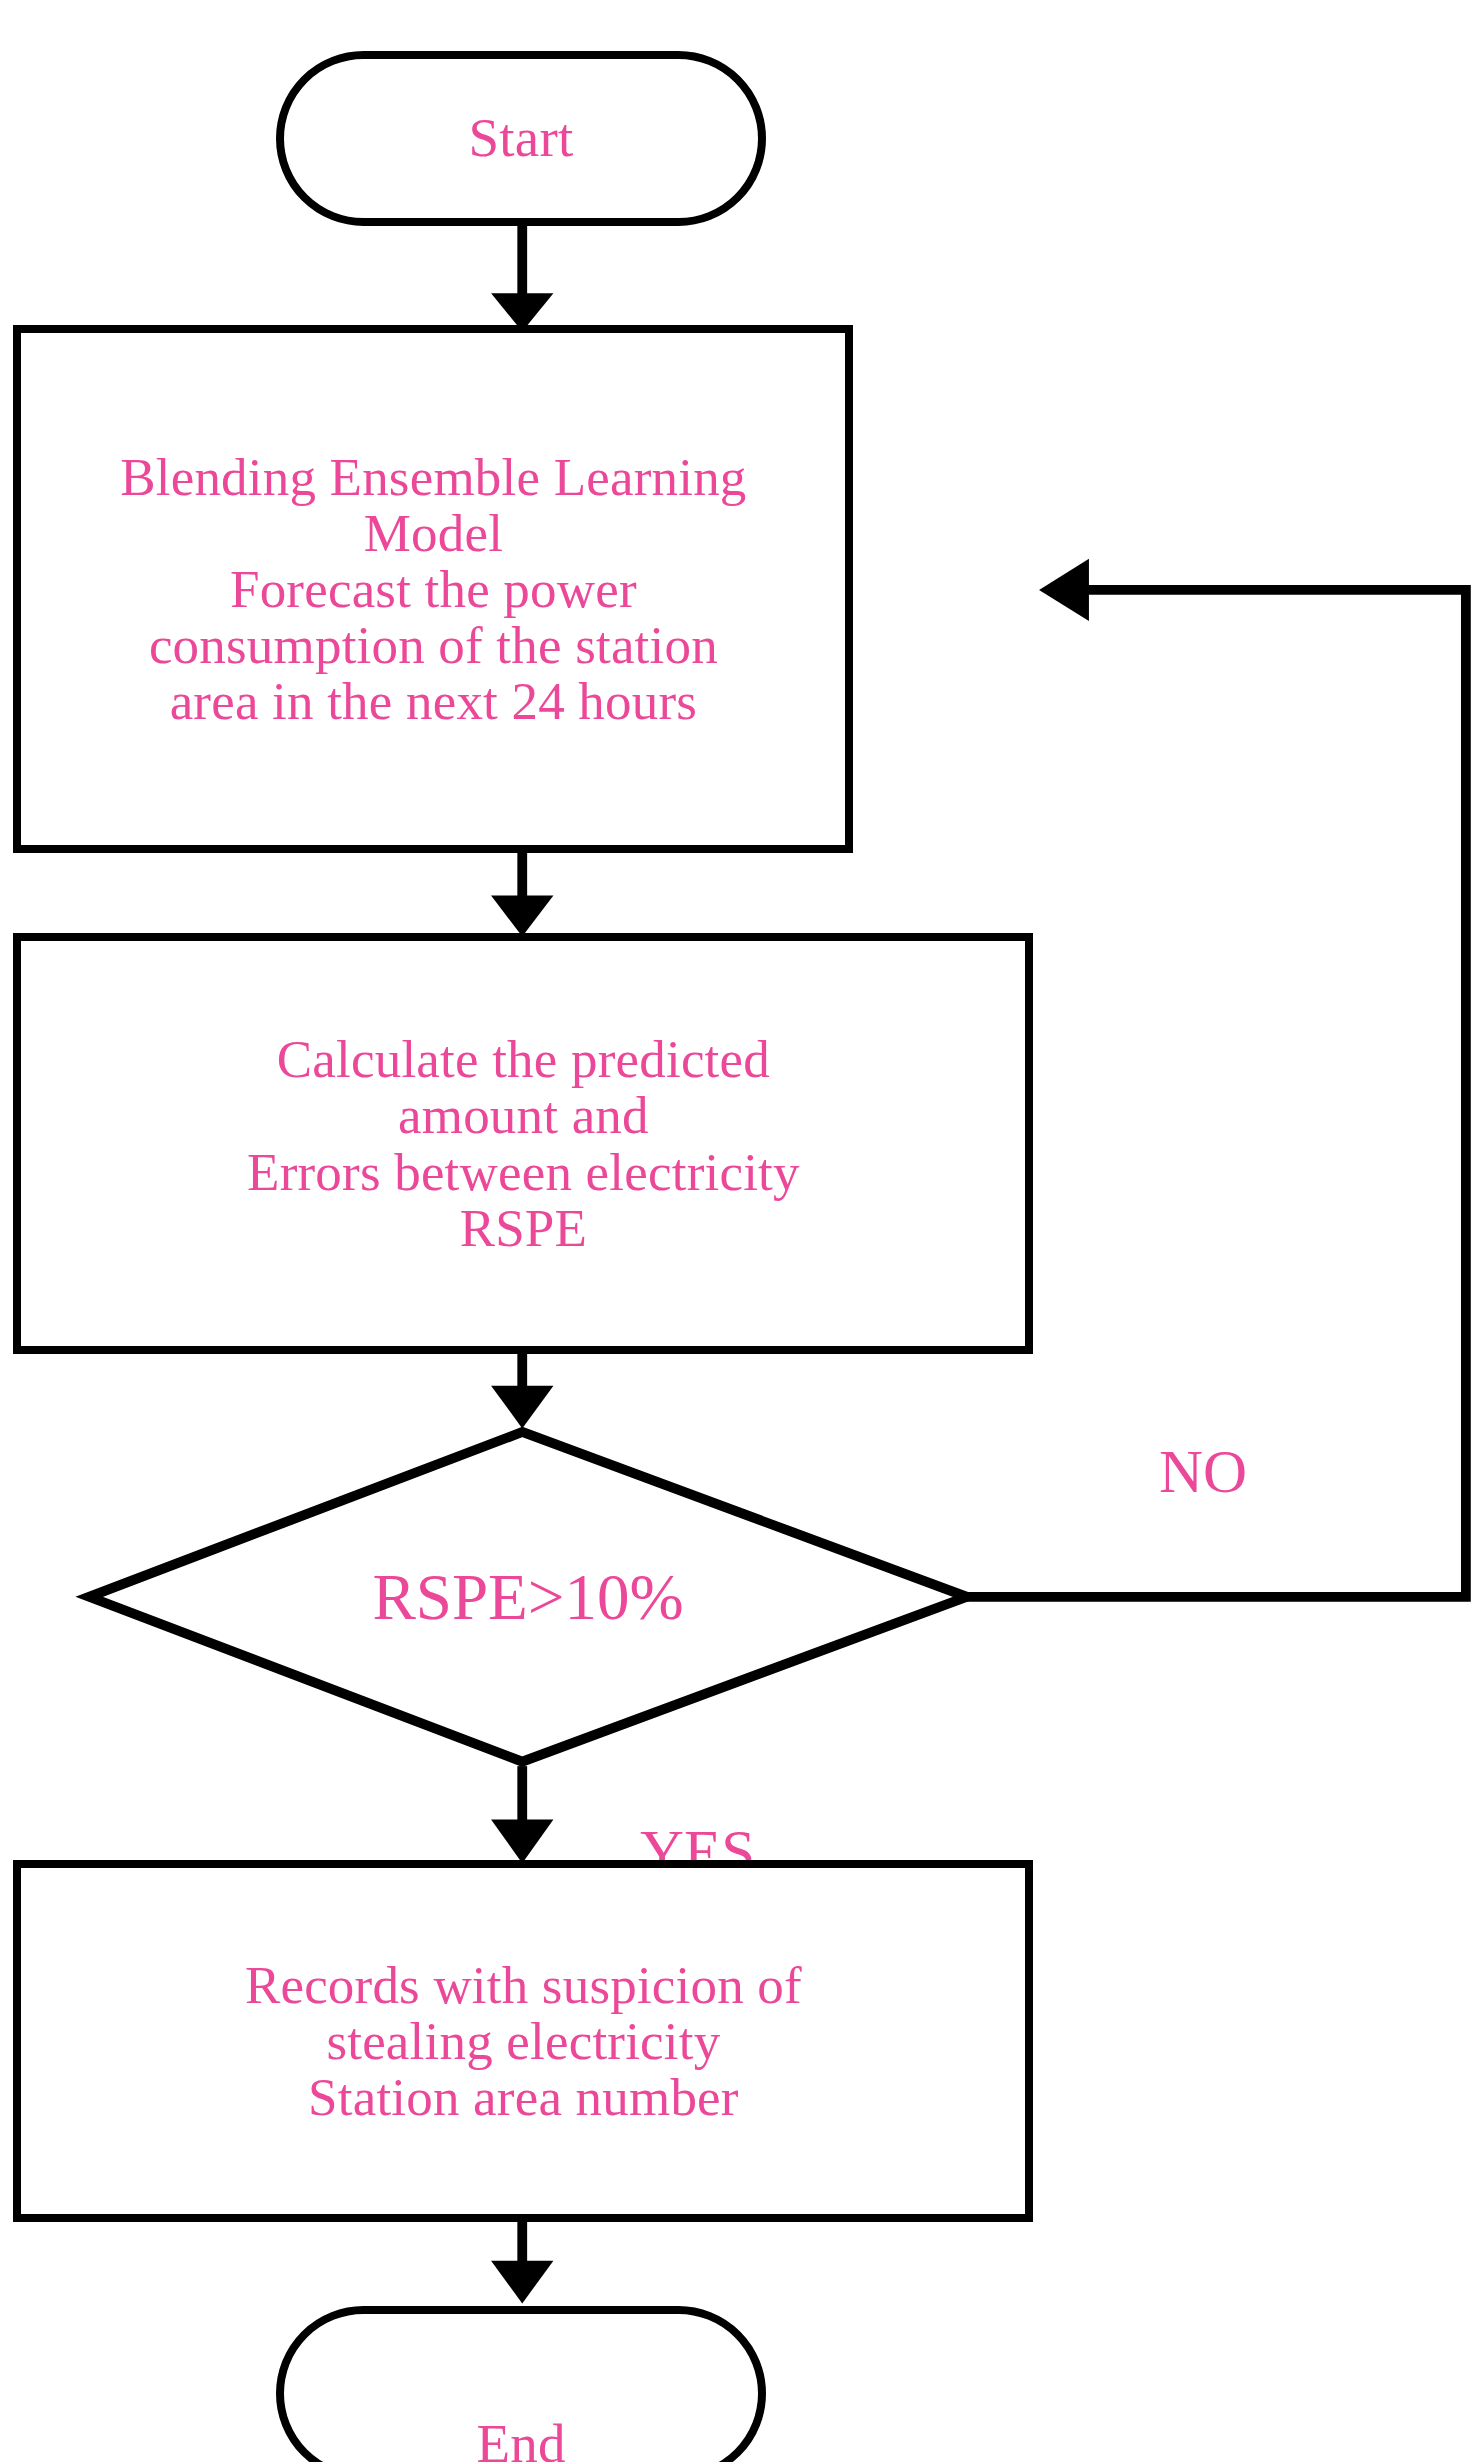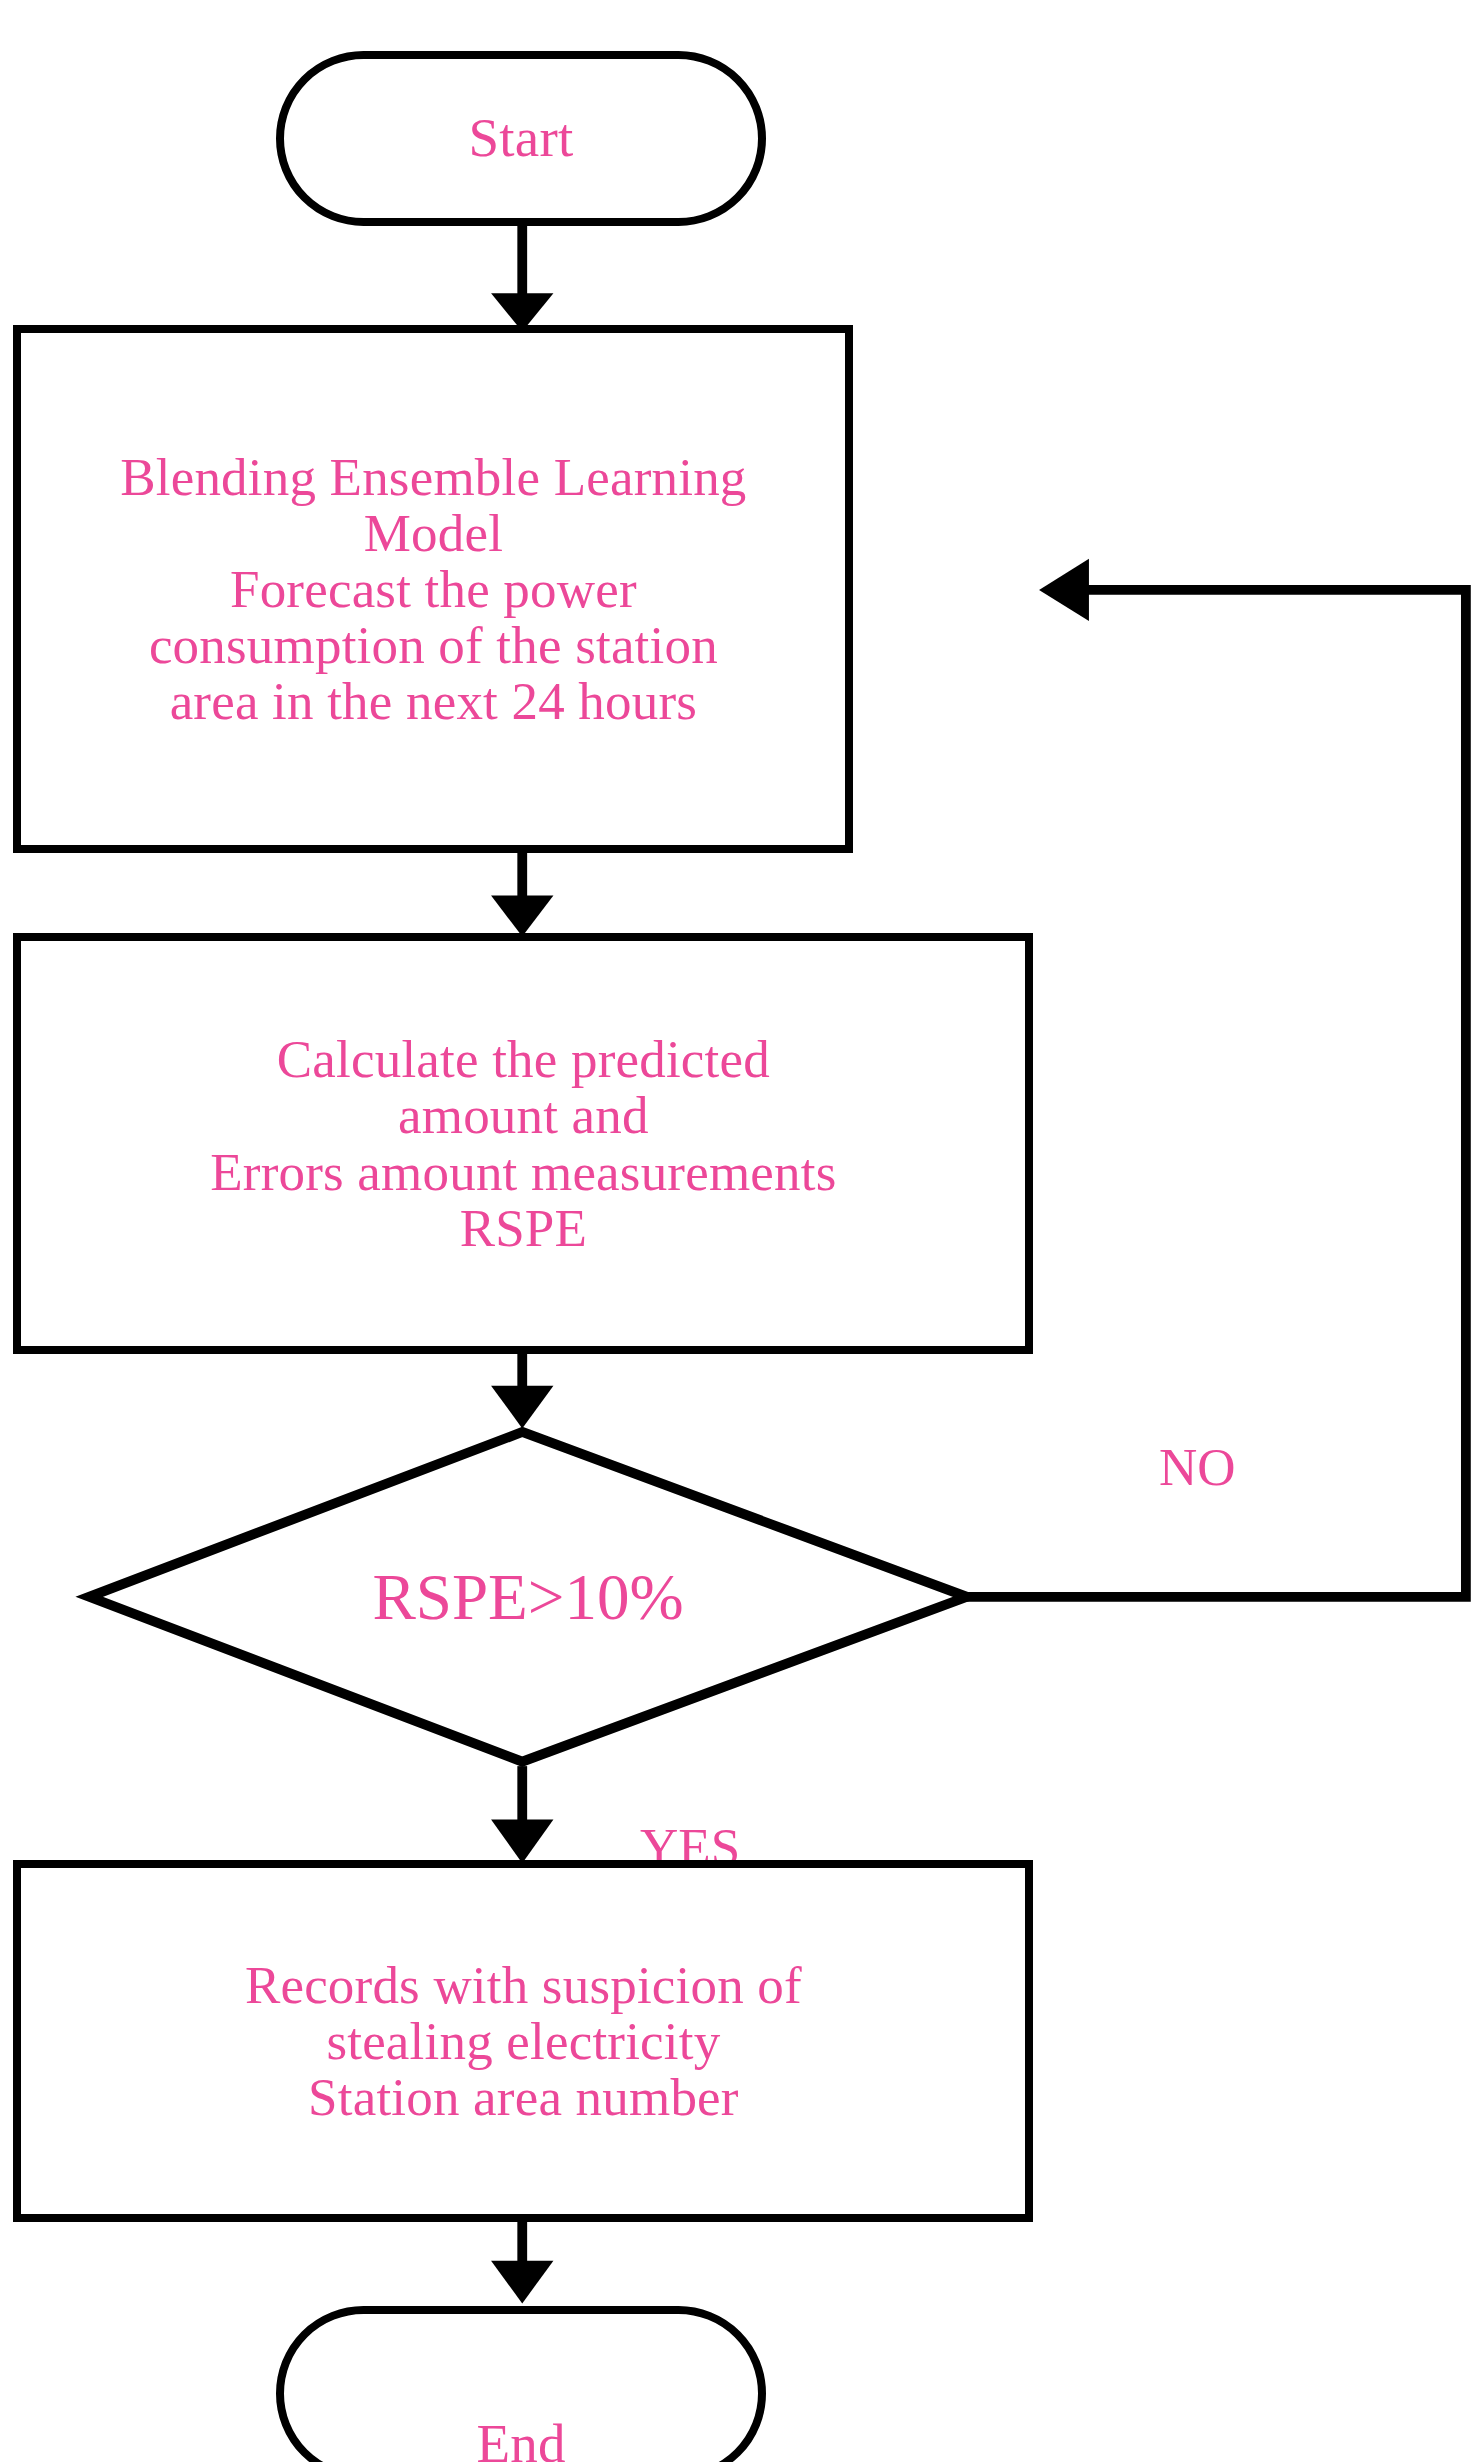--- a/index.html
+++ b/index.html
@@ -37,21 +37,21 @@
     font-size: 53px;
     line-height: 1.06;
     white-space: pre-line;
     letter-spacing: 0.2px;
   }
   .terminal .node-text {
     font-size: 55px;
   }
   .edge-label {
     position: absolute;
-    font-size: 53px;
+    font-size: 61px;
     line-height: 1;
     white-space: nowrap;
   }
   #connectors {
     position: absolute;
     left: 0;
     top: 0;
     width: 1482px;
     height: 2462px;
     pointer-events: none;
@@ -126,21 +126,21 @@
     <span class="node-text">Blending Ensemble Learning
 Model
 Forecast the power
 consumption of the station
 area in the next 24 hours</span>
   </div>
 
   <div class="node process" style="left:13.4px; top:900px; width:1020px; height:421px;">
     <span class="node-text">Calculate the predicted
 amount and
-Errors amount measurements
+Errors between electricity
 RSPE</span>
   </div>
 
   <div class="decision-wrap" style="left:89px; top:1399px; width:878px; height:330px;">
     <span class="decision-text">RSPE&gt;10%</span>
   </div>
 
   <div class="edge-label" style="left:1159px; top:1408px;">
     <span>NO</span>
   </div>

